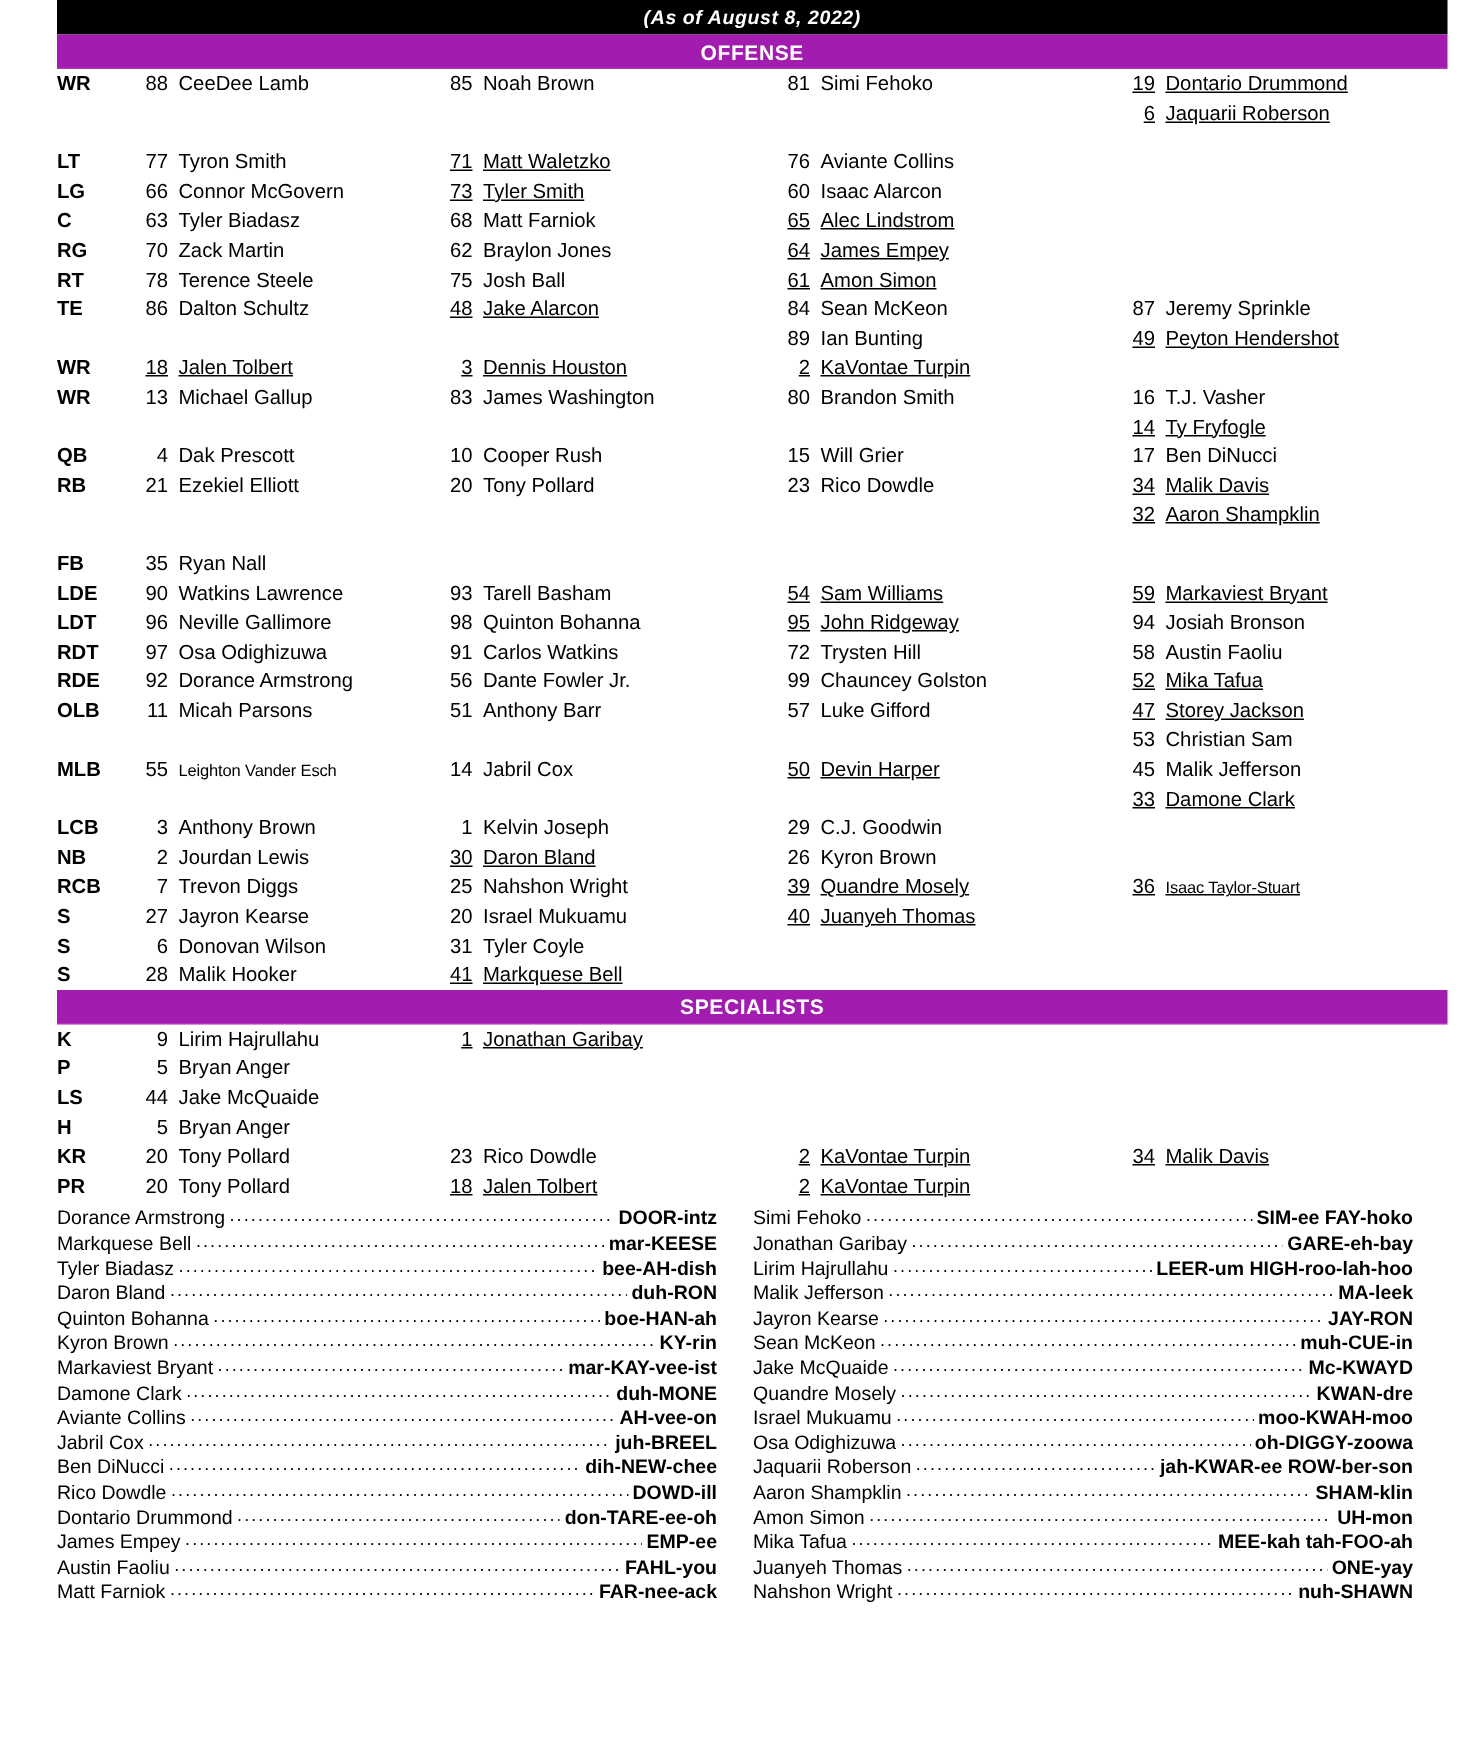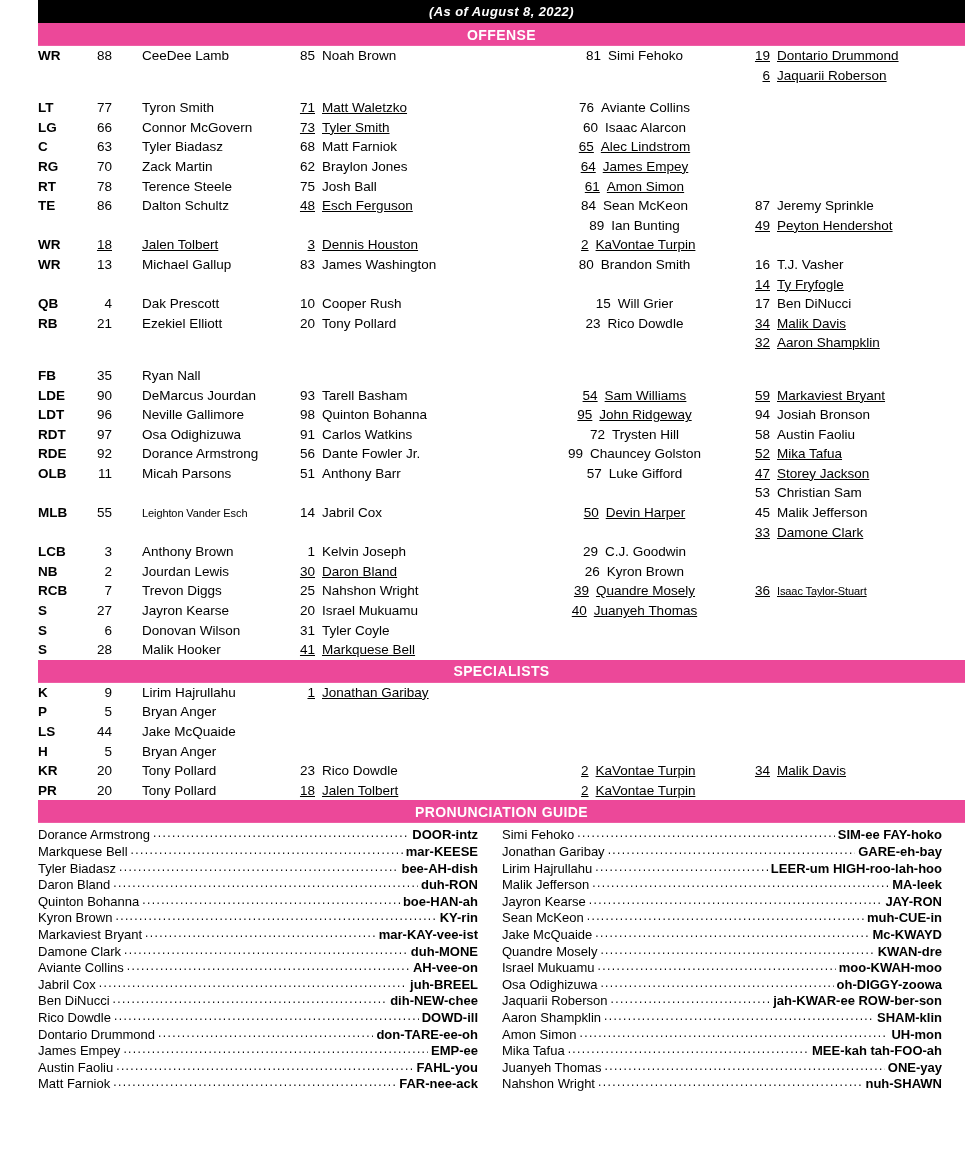--- a/index.html
+++ b/index.html
@@ -8,21 +8,21 @@
     width:980px;height:1162px;
     font-family:"Liberation Sans","DejaVu Sans",sans-serif;
     color:#000;
     -webkit-font-smoothing:none;
   }
   .page{position:relative;width:980px;height:1152px;overflow:hidden;background:#fff;}
 
   
   .bar{position:relative;margin:0 15px 0 38px;height:23px;}
   .bar.black{background:#000000;}
-  .bar.navy{background:#ec4899;}
+  .bar.navy{background:#a21caf;}
   .bar .bartext{
     position:absolute;left:0;right:0;top:0;bottom:0;
     display:flex;align-items:center;justify-content:center;
     color:#ffffff;font-weight:bold;font-size:14px;letter-spacing:.4px;
   }
   .bar.black .bartext{font-style:italic;font-weight:bold;font-size:13px;}
   .bar.navy{box-shadow:inset 0 -1px 0 rgba(255,255,255,.12);}
 
   
   .section{margin:0 15px 0 38px;}
@@ -32,23 +32,23 @@
 
   .pos{
     width:48px;flex:0 0 48px;
     font-weight:bold;font-size:13.5px;line-height:19.6px;
     letter-spacing:0px;
   }
   .cell{
     flex:0 0 auto;display:flex;align-items:baseline;
     font-size:13.5px;line-height:19.6px;white-space:nowrap;
   }
-  .c1{width:203px;gap:23px;}
+  .c1{width:203px;}
   .c2{width:225px;align-items:flex-end;}
-  .c3{width:230px;justify-content:center;}
+  .c3{width:230px;}
   .c4{width:210px;}
   .num{
     width:26px;flex:0 0 26px;text-align:right;
     font-size:13.5px;
   }
   .nm{padding-left:7px;font-size:13.5px;}
   .cell.u .num,.cell.u .nm{
     text-decoration:underline;
     text-underline-offset:1px;
   }
@@ -227,21 +227,21 @@
           </div>
         </div>
         <div class="row">
           <div class="pos">TE</div>
           <div class="cell c1">
             <span class="num">86</span>
             <span class="nm">Dalton Schultz</span>
           </div>
           <div class="cell c2 u">
             <span class="num">48</span>
-            <span class="nm">Esch Ferguson</span>
+            <span class="nm">Jake Alarcon</span>
           </div>
           <div class="cell c3">
             <span class="num">84</span>
             <span class="nm">Sean McKeon</span>
           </div>
           <div class="cell c4">
             <span class="num">87</span>
             <span class="nm">Jeremy Sprinkle</span>
           </div>
         </div>
@@ -400,21 +400,21 @@
         </div>
       </div>
   </div>
 
   <div class="section">
     <div class="rows" id="defense-rows">
         <div class="row">
           <div class="pos">LDE</div>
           <div class="cell c1">
             <span class="num">90</span>
-            <span class="nm">DeMarcus Jourdan</span>
+            <span class="nm">Watkins Lawrence</span>
           </div>
           <div class="cell c2">
             <span class="num">93</span>
             <span class="nm">Tarell Basham</span>
           </div>
           <div class="cell c3 u">
             <span class="num">54</span>
             <span class="nm">Sam Williams</span>
           </div>
           <div class="cell c4 u">
@@ -787,23 +787,20 @@
             <span class="nm">KaVontae Turpin</span>
           </div>
           <div class="cell c4 empty">
             <span class="num"></span>
             <span class="nm"></span>
           </div>
         </div>
       </div>
   </div>
 
-  <div class="bar navy">
-    <div class="bartext">PRONUNCIATION GUIDE</div>
-  </div>
   <div class="pron">
     <div class="pron-col" id="pron-left">
         <div class="pron-row">
           <span class="pron-name">Dorance Armstrong</span>
           <span class="pron-dots">.........................................................................................</span>
           <span class="pron-say">DOOR-intz</span>
         </div>
         <div class="pron-row">
           <span class="pron-name">Markquese Bell</span>
           <span class="pron-dots">.........................................................................................</span>

